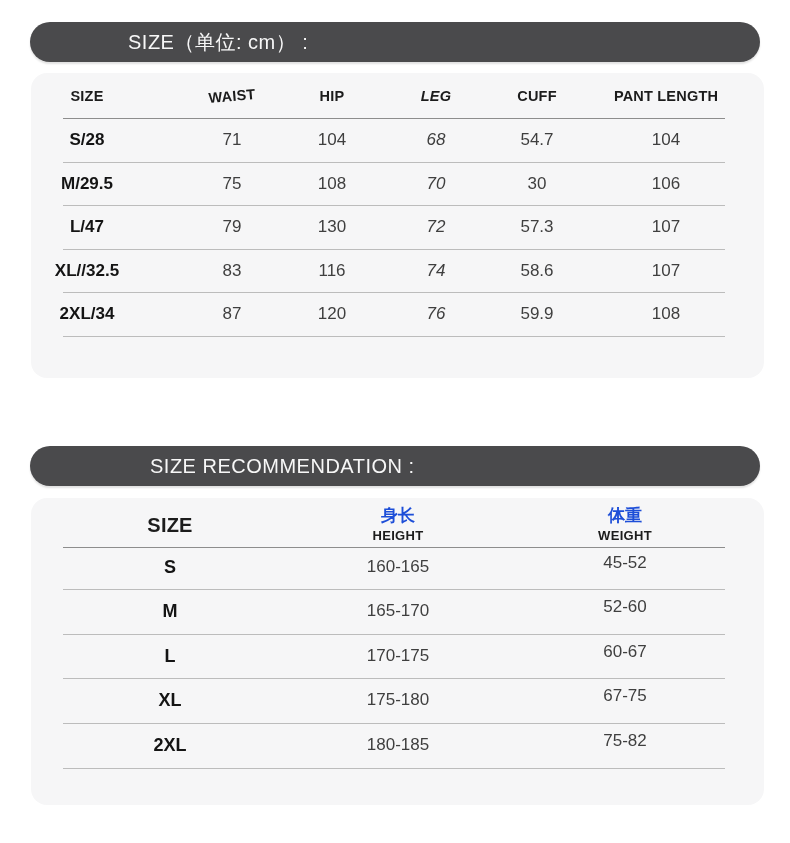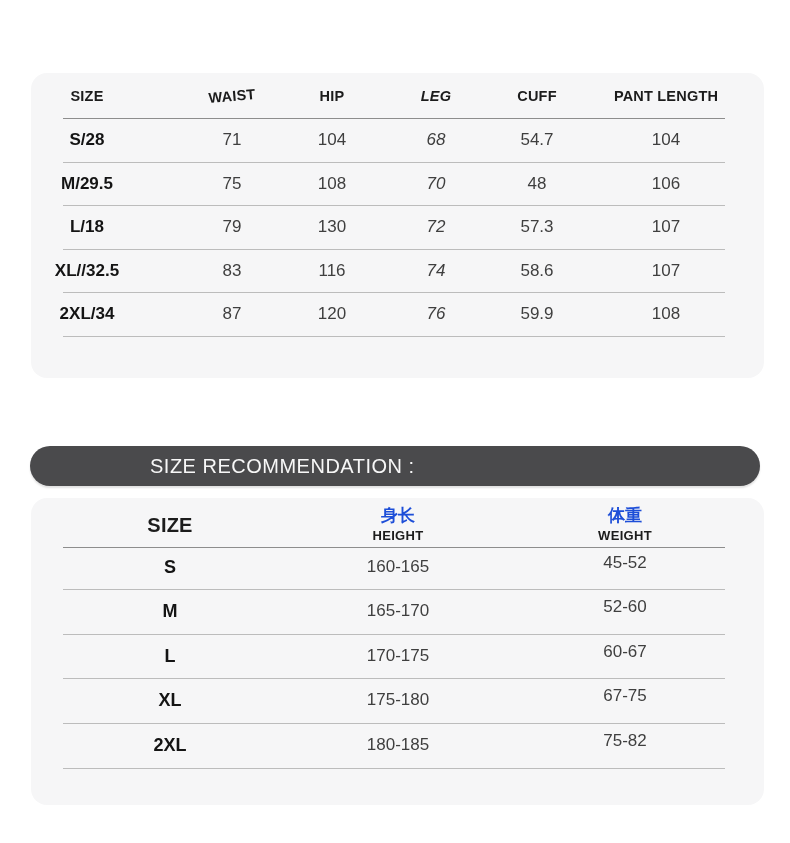--- a/index.html
+++ b/index.html
@@ -71,20 +71,23 @@
   .t2d0{top:49px;} .t2d1{top:91px;} .t2d2{top:136px;}
   .t2d3{top:180px;} .t2d4{top:225px;} .t2d5{top:270px;}
   .up{margin-top:-4px;}
   .t2lbl{font-size:18px;}
 </style>
 </head>
 <body>
 
 <div class="page">
 
+  <div class="bar bar1">
+    <span>SIZE（单位: cm） :</span>
+  </div>
 
   <div class="card card1">
 
     <span class="cell hd t1c0 t1h">SIZE</span>
     <span class="cell hd tilt t1c1 t1h">WAIST</span>
     <span class="cell hd t1c2 t1h">HIP</span>
     <span class="cell hd t1c3 t1h">LEG</span>
     <span class="cell hd t1c4 t1h">CUFF</span>
     <span class="cell hd t1c5 t1h">PANT LENGTH</span>
     <div class="dv dvh t1d0"></div>
@@ -94,25 +97,25 @@
     <span class="cell t1c2 t1r0">104</span>
     <span class="cell t1c3 t1r0">68</span>
     <span class="cell t1c4 t1r0">54.7</span>
     <span class="cell t1c5 t1r0">104</span>
     <div class="dv t1d1"></div>
 
     <span class="cell lbl t1c0 t1r1">M/29.5</span>
     <span class="cell t1c1 t1r1">75</span>
     <span class="cell t1c2 t1r1">108</span>
     <span class="cell t1c3 t1r1">70</span>
-    <span class="cell t1c4 t1r1">48</span>
+    <span class="cell t1c4 t1r1">30</span>
     <span class="cell t1c5 t1r1">106</span>
     <div class="dv t1d2"></div>
 
-    <span class="cell lbl t1c0 t1r2">L/18</span>
+    <span class="cell lbl t1c0 t1r2">L/47</span>
     <span class="cell t1c1 t1r2">79</span>
     <span class="cell t1c2 t1r2">130</span>
     <span class="cell t1c3 t1r2">72</span>
     <span class="cell t1c4 t1r2">57.3</span>
     <span class="cell t1c5 t1r2">107</span>
     <div class="dv t1d3"></div>
 
     <span class="cell lbl t1c0 t1r3">XL//32.5</span>
     <span class="cell t1c1 t1r3">83</span>
     <span class="cell t1c2 t1r3">116</span>

